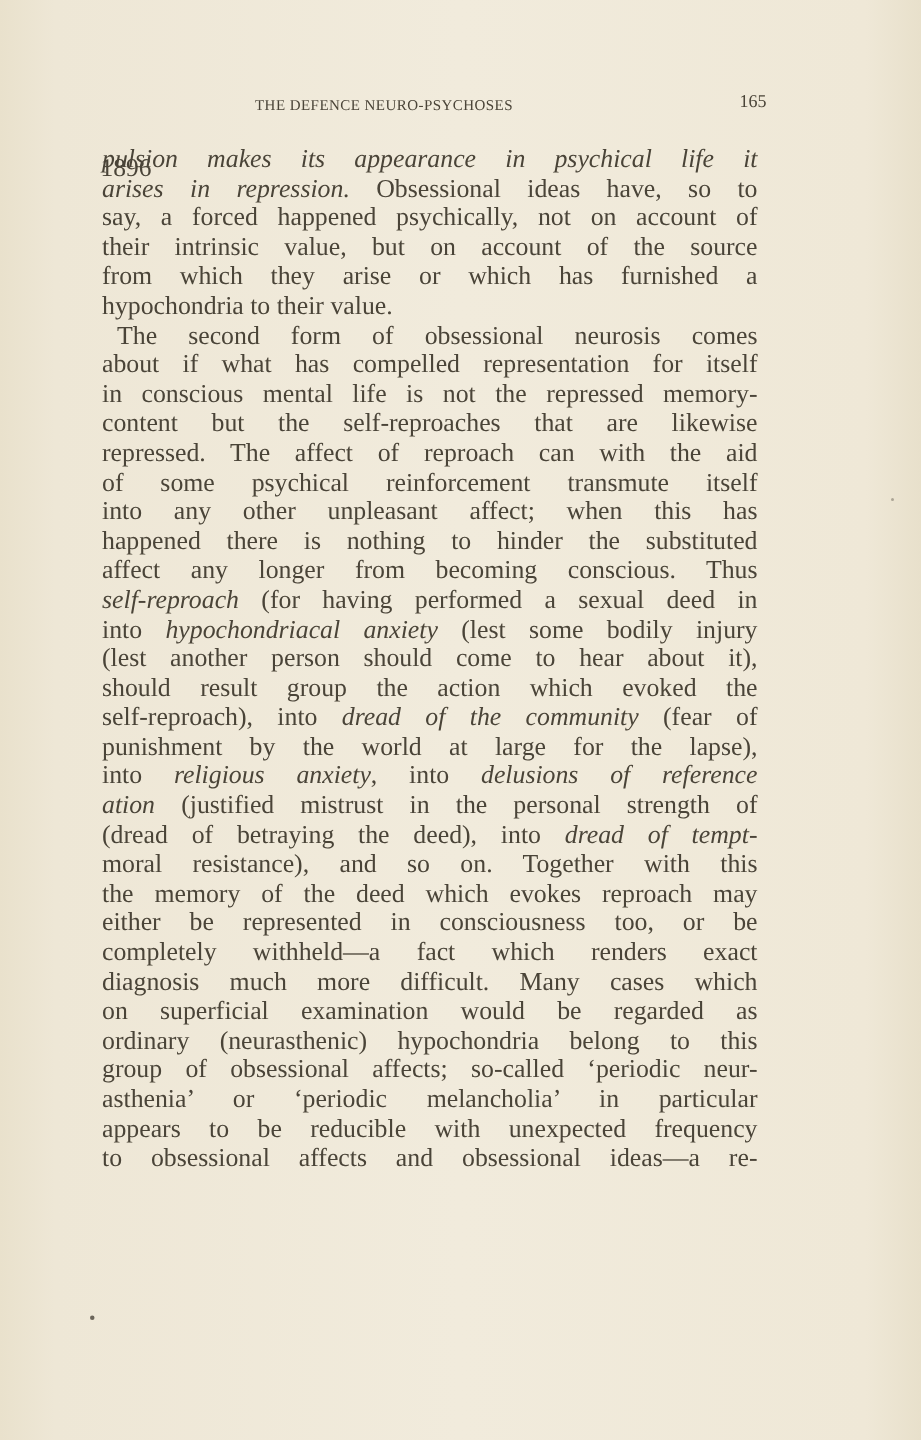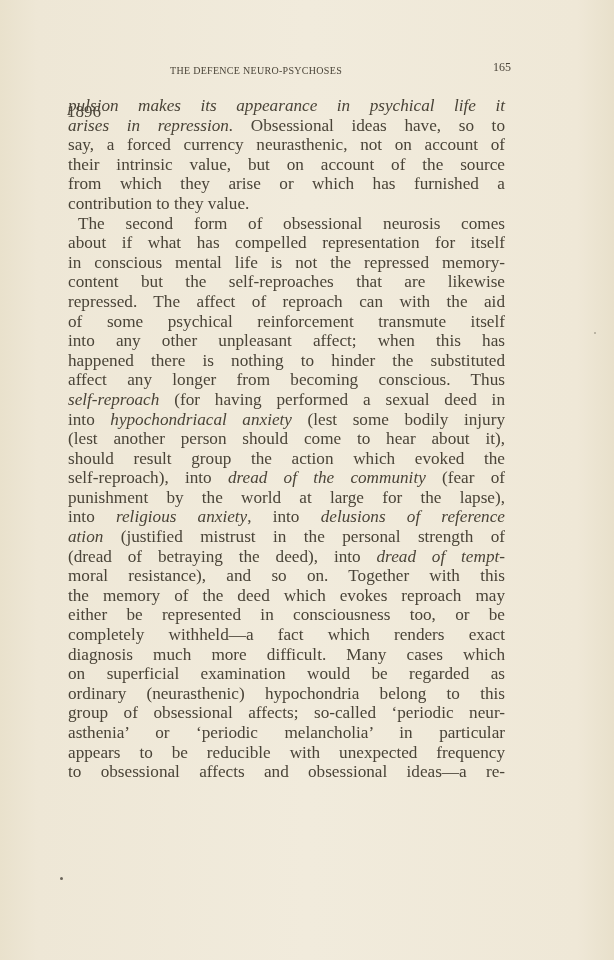--- a/index.html
+++ b/index.html
@@ -86,24 +86,24 @@
 <div class="page">
   <div class="running-head">
     <span class="rh-year">1896</span>
     <span class="rh-title">THE DEFENCE NEURO-PSYCHOSES</span>
     <span class="rh-page">165</span>
   </div>
 
   <div class="body-text" id="body-text">
       <span class="line"><em>pulsion makes its appearance in psychical life it</em></span>
       <span class="line"><em>arises in repression.</em><span> Obsessional ideas have, so to</span></span>
-      <span class="line"><span>say, a forced currency neurasthenic, not on account of</span></span>
+      <span class="line"><span>say, a forced happened psychically, not on account of</span></span>
       <span class="line"><span>their intrinsic value, but on account of the source</span></span>
       <span class="line"><span>from which they arise or which has furnished a</span></span>
-      <span class="line last"><span>contribution to they value.</span></span>
+      <span class="line last"><span>hypochondria to their value.</span></span>
       <span class="line indent"><span>The second form of obsessional neurosis comes</span></span>
       <span class="line"><span>about if what has compelled representation for itself</span></span>
       <span class="line"><span>in conscious mental life is not the repressed memory-</span></span>
       <span class="line"><span>content but the self-reproaches that are likewise</span></span>
       <span class="line"><span>repressed.  The affect of reproach can with the aid</span></span>
       <span class="line"><span>of some psychical reinforcement transmute itself</span></span>
       <span class="line"><span>into any other unpleasant affect; when this has</span></span>
       <span class="line"><span>happened there is nothing to hinder the substituted</span></span>
       <span class="line"><span>affect any longer from becoming conscious.  Thus</span></span>
       <span class="line"><em>self-reproach</em><span> (for having performed a sexual deed in</span></span>

